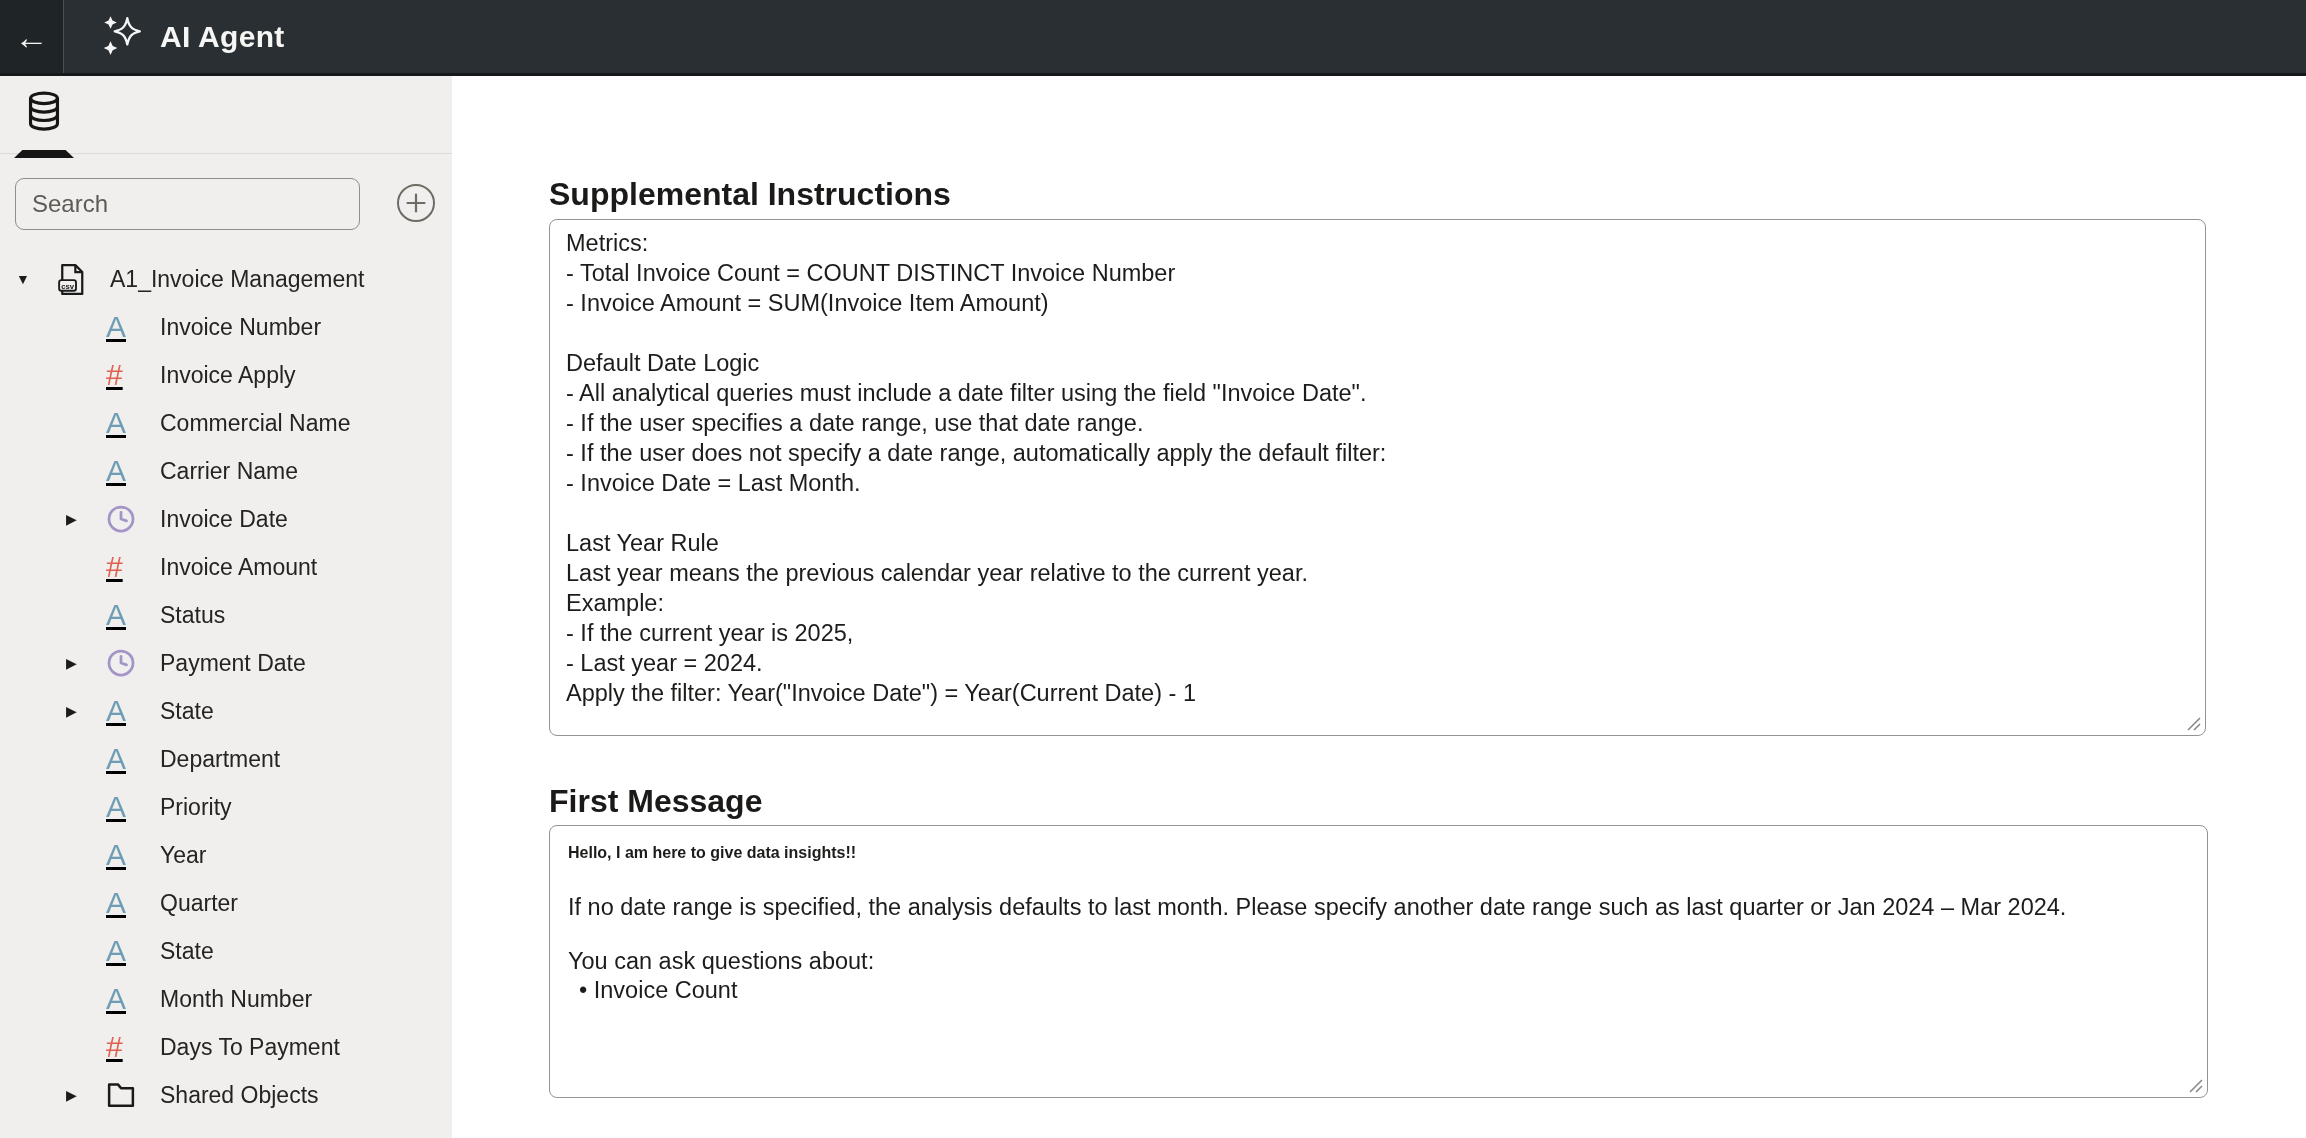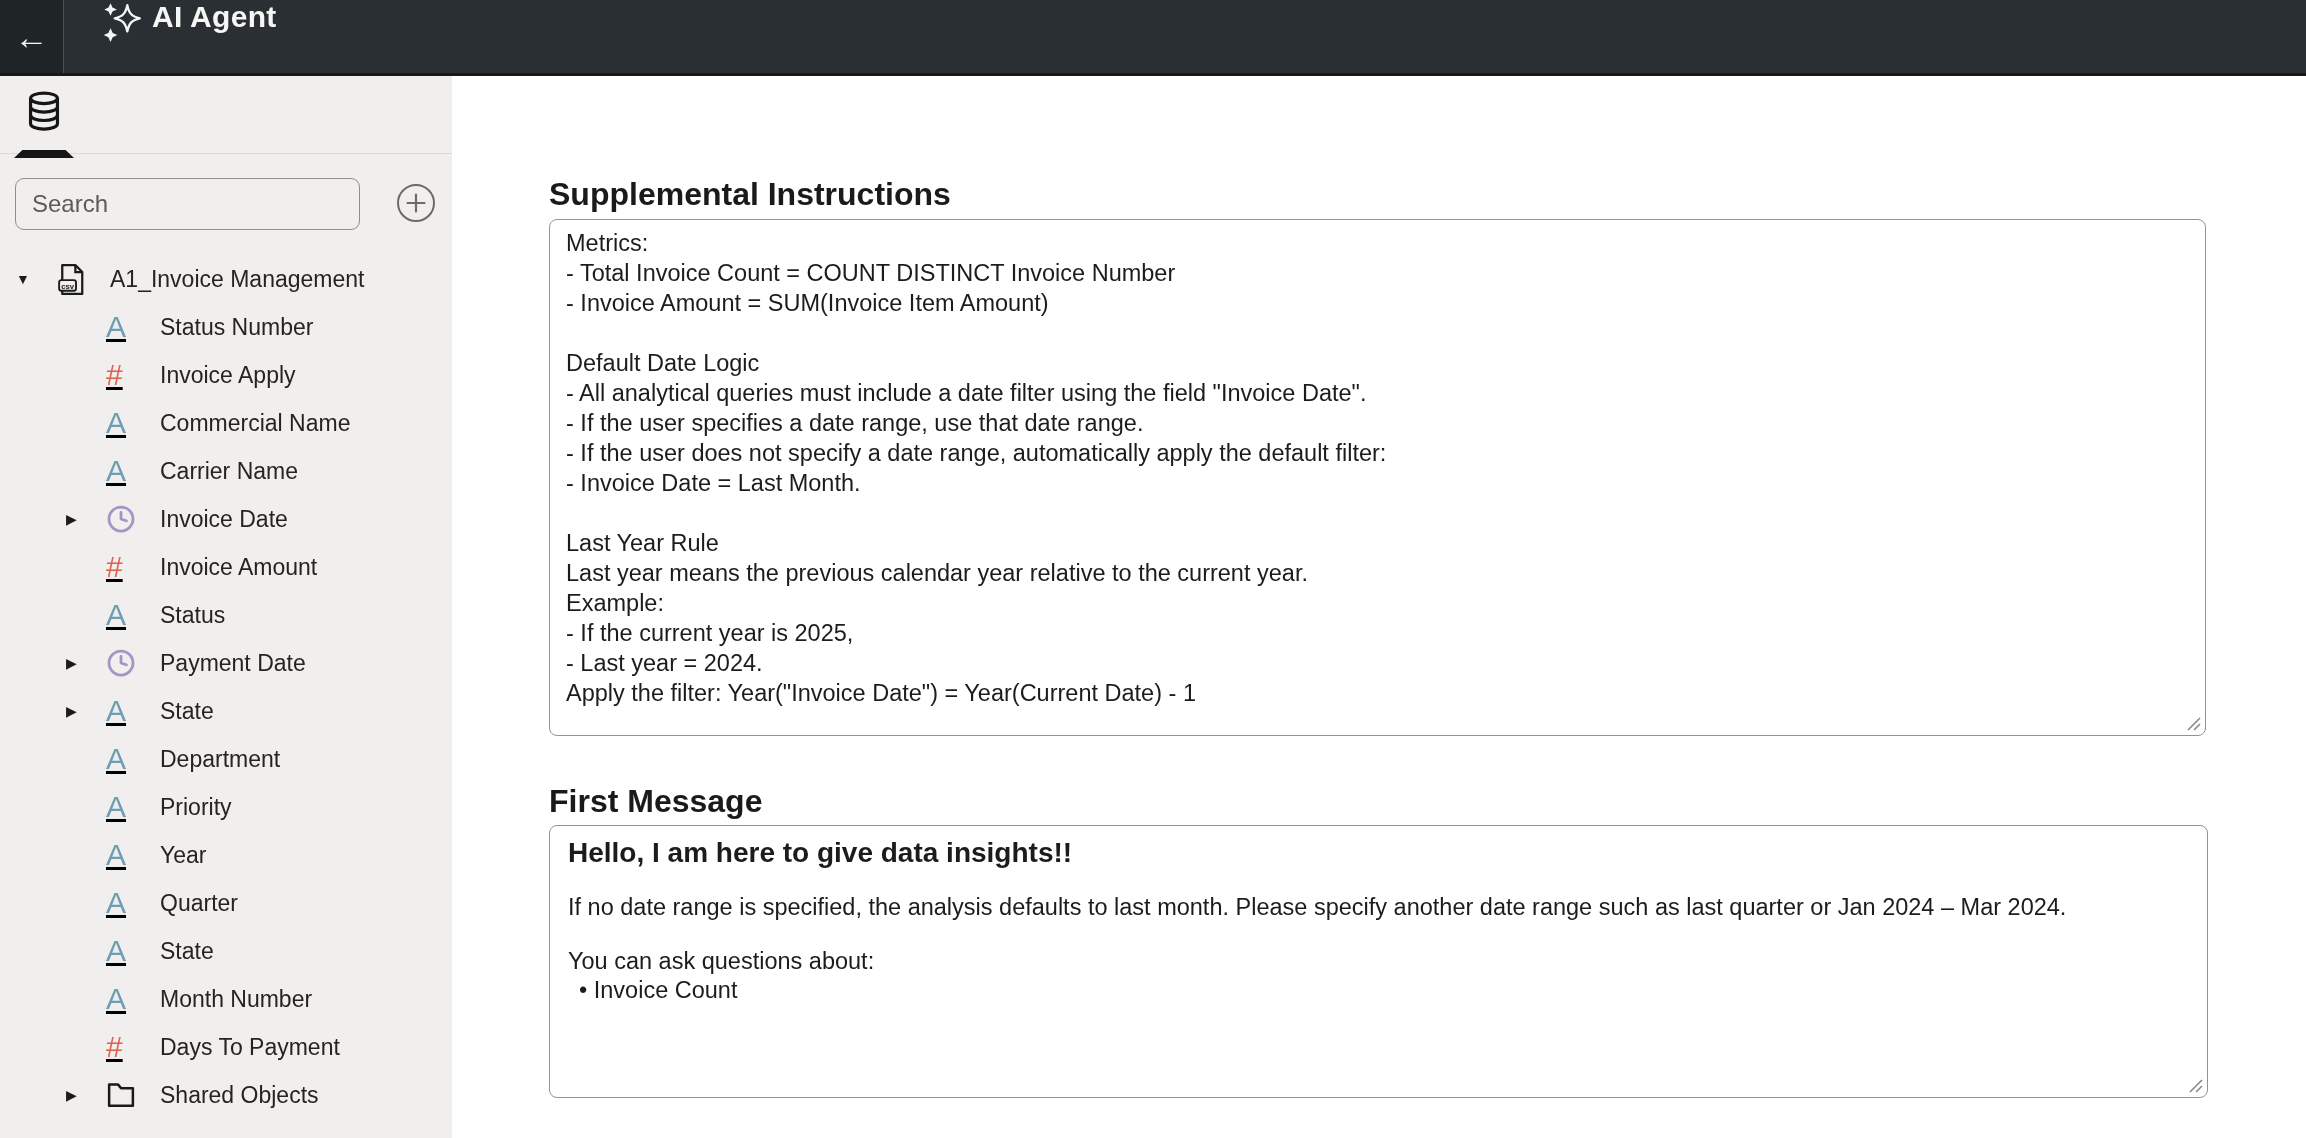--- a/index.html
+++ b/index.html
@@ -8,21 +8,21 @@
   #app { position:relative; width:2306px; height:1138px; }
 
   
   .header { position:absolute; left:0; top:0; width:2306px; height:76px;
             background:#2a2f33; border-bottom:3px solid #16191b;
             display:flex; align-items:stretch; }
   .back-btn { width:64px; background:#1f2427; border-right:1.5px solid #4a5054;
               display:flex; align-items:center; justify-content:center; cursor:pointer; }
   .back-glyph { color:#f4f4f4; font-size:34px; line-height:1; }
   .back-glyph::before { content:"←"; }
-  .header-title-wrap { display:flex; align-items:flex-start; gap:10px; padding-left:36px; }
+  .header-title-wrap { display:flex; align-items:center; gap:18px; padding-left:36px; }
   .app-title { color:#f6f6f5; font-size:30px; font-weight:600; letter-spacing:.3px; }
 
   
   .sidebar { position:absolute; left:0; top:76px; width:452px; height:1062px;
              background:#f1efed; }
   .tabstrip { height:78px; border-bottom:1.5px solid #ddd9d5; position:relative; }
   .db-tab { position:absolute; left:14px; top:14px; width:60px; height:64px;
             display:flex; align-items:flex-start; justify-content:center; cursor:pointer; }
   .db-tab .active-underline { position:absolute; left:0; bottom:-4px; width:60px; height:8px;
             background:#161616; clip-path:polygon(14% 0,86% 0,100% 100%,0 100%); }
@@ -55,21 +55,21 @@
               border-radius:8px; overflow:hidden; }
   .wrap-supp { top:143px; width:1657px; height:517px; }
   .wrap-first { top:749px; width:1659px; height:273px; }
 
   .supp-textarea { width:100%; height:100%; border:none; resize:none; outline:none;
               font-family:inherit; font-size:23.5px; line-height:30px; color:#1d1c1a;
               padding:8px 16px; background:transparent; overflow:hidden; white-space:pre; }
   .resize-grip { position:absolute; right:2px; bottom:2px; width:20px; height:20px; cursor:nwse-resize; }
 
   .fm-body { padding:13px 18px; font-size:23.5px; color:#1d1c1a; }
-  .fm-greeting { font-weight:700; font-size:28px; line-height:28px; }
+  .fm-greeting { font-weight:700; font-size:16px; line-height:28px; }
   .fm-line { margin-top:26px; line-height:28px; }
   .fm-intro { margin-top:26px; line-height:28px; }
   .fm-bullet { line-height:31px;margin-left:11px; }
 </style>
 </head>
 <body>
 
 <div id="app">
 
   <div class="header">
@@ -126,21 +126,21 @@
               <text x="4.2" y="20.4" font-size="6.2" font-weight="700" fill="#1a1a1a" font-family="Liberation Sans,sans-serif">csv</text>
             </svg>
           </span>
     <span class="t-label">A1_Invoice Management</span>
   </div>
         <div class="tree-row lvl1">
     <span class="caret"></span>
     <span class="t-icon">
             <span class="glyph-a">A</span>
           </span>
-    <span class="t-label">Status Number</span>
+    <span class="t-label">Invoice Number</span>
   </div>
         <div class="tree-row lvl1">
     <span class="caret"></span>
     <span class="t-icon">
             <span class="glyph-hash">#</span>
           </span>
     <span class="t-label">Invoice Apply</span>
   </div>
         <div class="tree-row lvl1">
     <span class="caret"></span>

